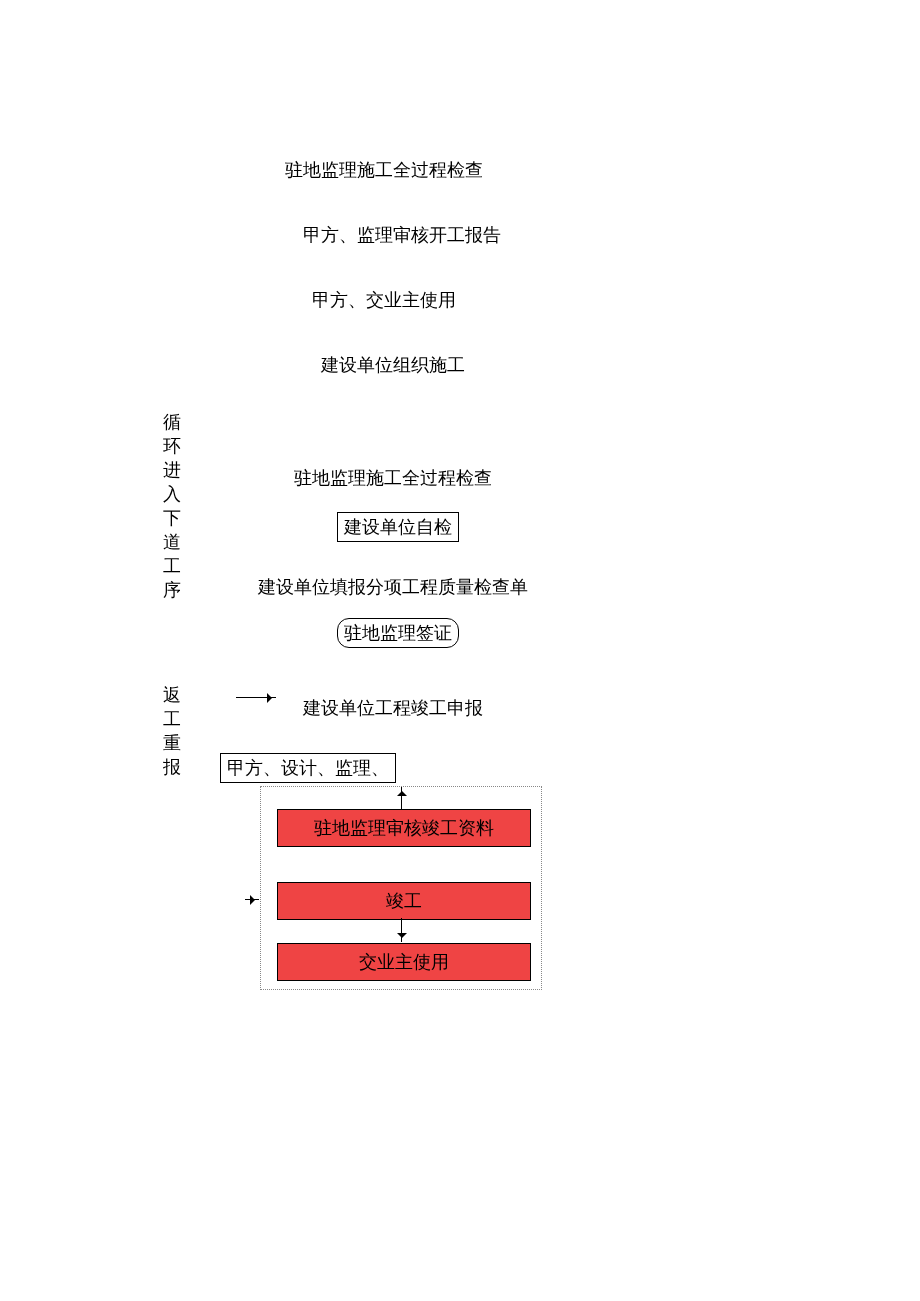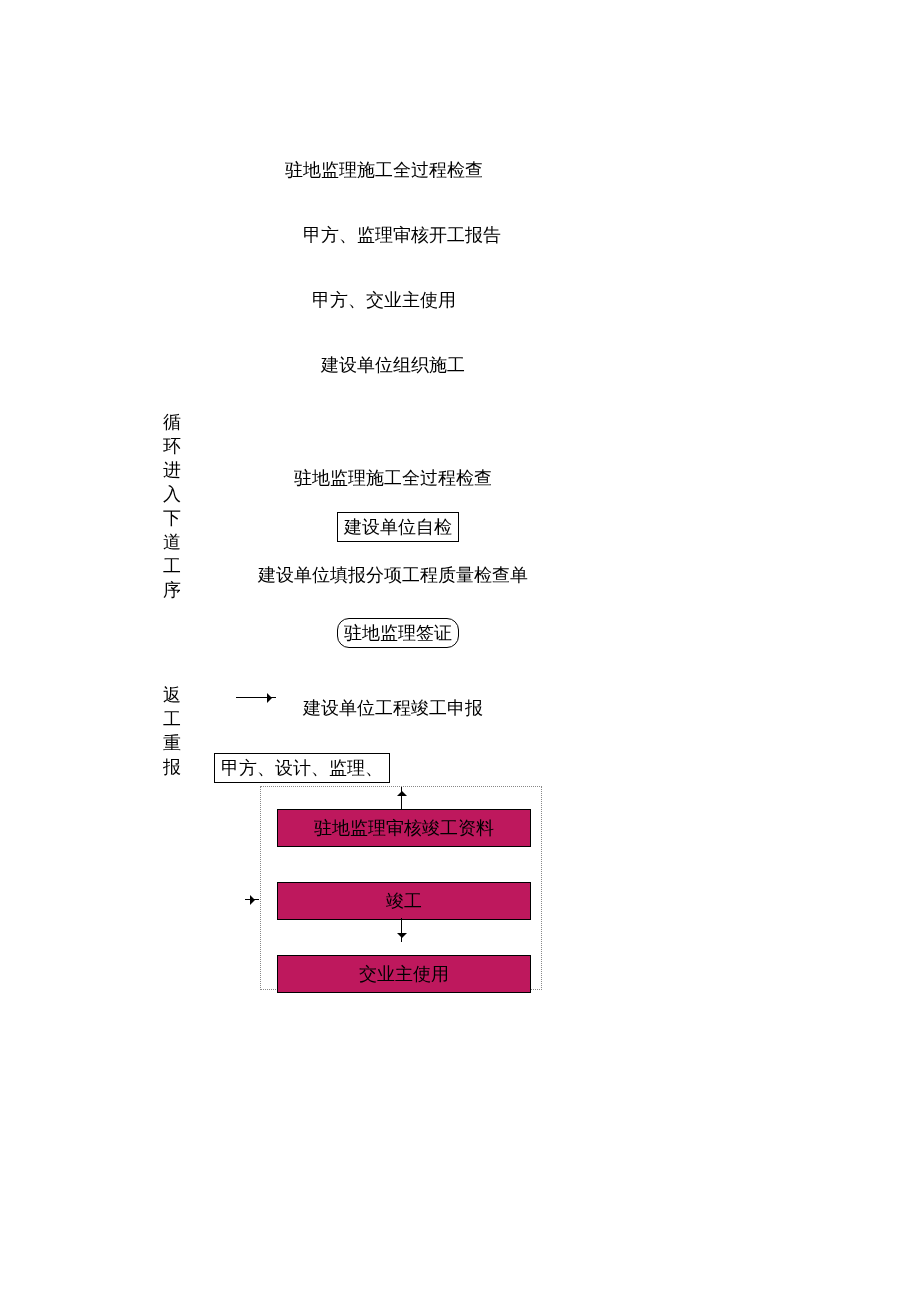--- a/index.html
+++ b/index.html
@@ -1,21 +1,21 @@
 <!DOCTYPE html>
 <html><head>
 <meta charset="utf-8">
 <style>
   html,body{margin:0;padding:0;background:#fff;font-family:"SimSun","宋体",serif;color:#000;}
   .page{position:relative;width:920px;height:1301px;margin:0 auto;}
   .step{position:absolute;font-size:18px;white-space:nowrap;}
   .boxed{border:1px solid #000;padding:2px 6px;}
   .vlabel{position:absolute;font-size:18px;width:18px;line-height:24px;}
   .dotwrap{position:absolute;border:1px dotted #888;}
-  .inner{position:absolute;border:1px solid #000;font-size:18px;display:flex;align-items:center;justify-content:center;padding:6px 8px;background:#be185d;}
+  .inner{position:absolute;border:1px solid #000;font-size:18px;display:flex;align-items:center;justify-content:center;padding:6px 8px;background:#ef4444;}
   .arrow-r{position:absolute;height:0;border-top:1px solid #000;}
   .arrow-r::after{content:"";position:absolute;right:-1px;top:-5px;border:5px solid transparent;border-left-color:#000;}
   .arrow-up{position:absolute;width:0;border-left:1px solid #000;}
   .arrow-up::before{content:"";position:absolute;left:-5px;top:-1px;border:5px solid transparent;border-bottom-color:#000;}
   .arrow-down{position:absolute;width:0;border-left:1px solid #000;}
   .arrow-down::after{content:"";position:absolute;left:-5px;bottom:-1px;border:5px solid transparent;border-top-color:#000;}
 </style>
 </head>
 <body>
 
@@ -24,34 +24,34 @@
   <div class="step" style="left:285px;top:158px;">驻地监理施工全过程检查</div>
   <div class="step" style="left:294px;top:223px;margin-left:9px;">甲方、监理审核开工报告</div>
   <div class="step" style="left:312px;top:288px;">甲方、交业主使用</div>
   <div class="step" style="left:321px;top:353px;">建设单位组织施工</div>
   <div class="step" style="left:294px;top:418px;margin-top:48px;">驻地监理施工全过程检查</div>
 
   <div class="vlabel" style="left:163px;top:410px;">循环进入下道工序</div>
 
   <div class="step boxed" style="left:337px;top:512px;">建设单位自检</div>
 
-  <div class="step" style="left:258px;top:563px;">建设单位填报分项工程质量检查单</div>
+  <div class="step" style="left:258px;top:575px;">建设单位填报分项工程质量检查单</div>
 
   <div class="step boxed" style="left:337px;top:618px;border-radius:12px;">驻地监理签证</div>
 
   <div class="arrow-r" style="left:236px;top:697px;width:40px;"></div>
   <div class="step" style="left:303px;top:696px;">建设单位工程竣工申报</div>
 
   <div class="vlabel" style="left:163px;top:683px;">返工重报</div>
 
-  <div class="step boxed" style="left:214px;top:753px;">甲方、设计、监理、</div>
+  <div class="step boxed" style="left:220px;top:753px;">甲方、设计、监理、</div>
 
   <div class="dotwrap" style="left:260px;top:786px;width:280px;height:202px;">
     <div class="arrow-up" style="left:140px;top:0px;height:22px;"></div>
     <div class="inner" style="left:16px;top:22px;width:236px;">驻地监理审核竣工资料</div>
 
     <div class="arrow-r" style="left:-16px;top:112px;width:14px;"></div>
     <div class="inner" style="left:16px;top:95px;width:236px;">竣工</div>
     <div class="arrow-down" style="left:140px;top:131px;height:24px;"></div>
-    <div class="inner" style="left:16px;top:168px;width:236px;">交业主使用</div>
+    <div class="inner" style="left:16px;top:156px;width:236px;">交业主使用</div>
   </div>
 
 </div>
 
 </body></html>

